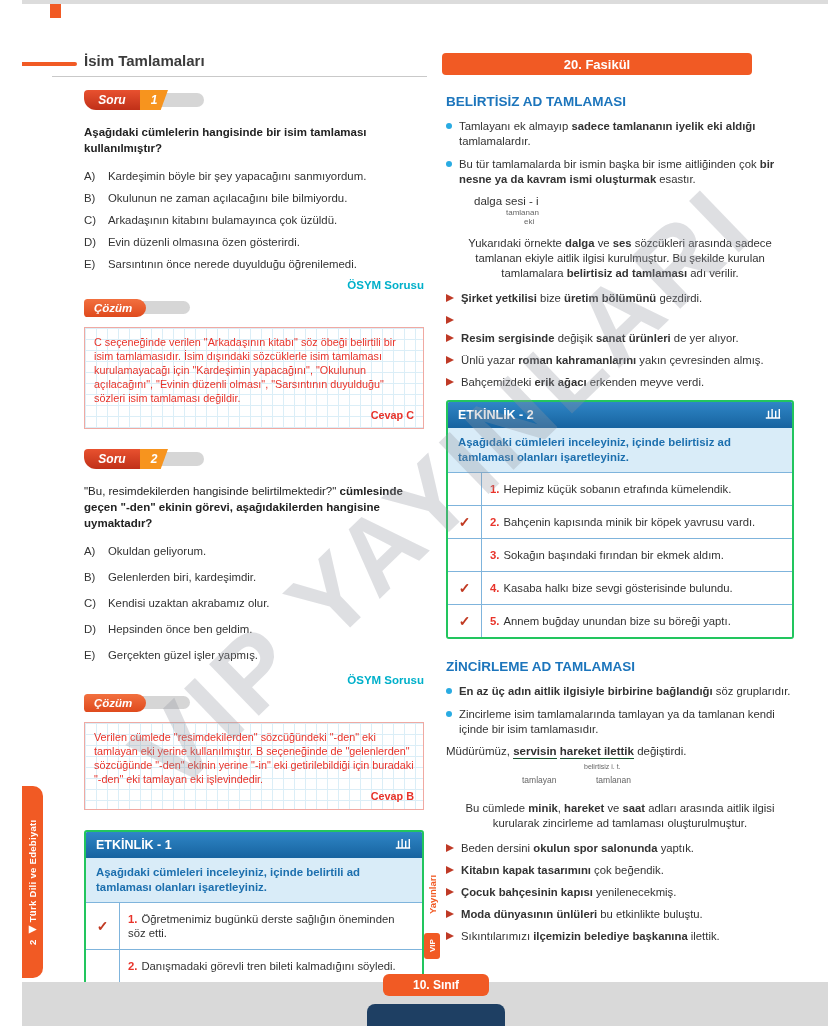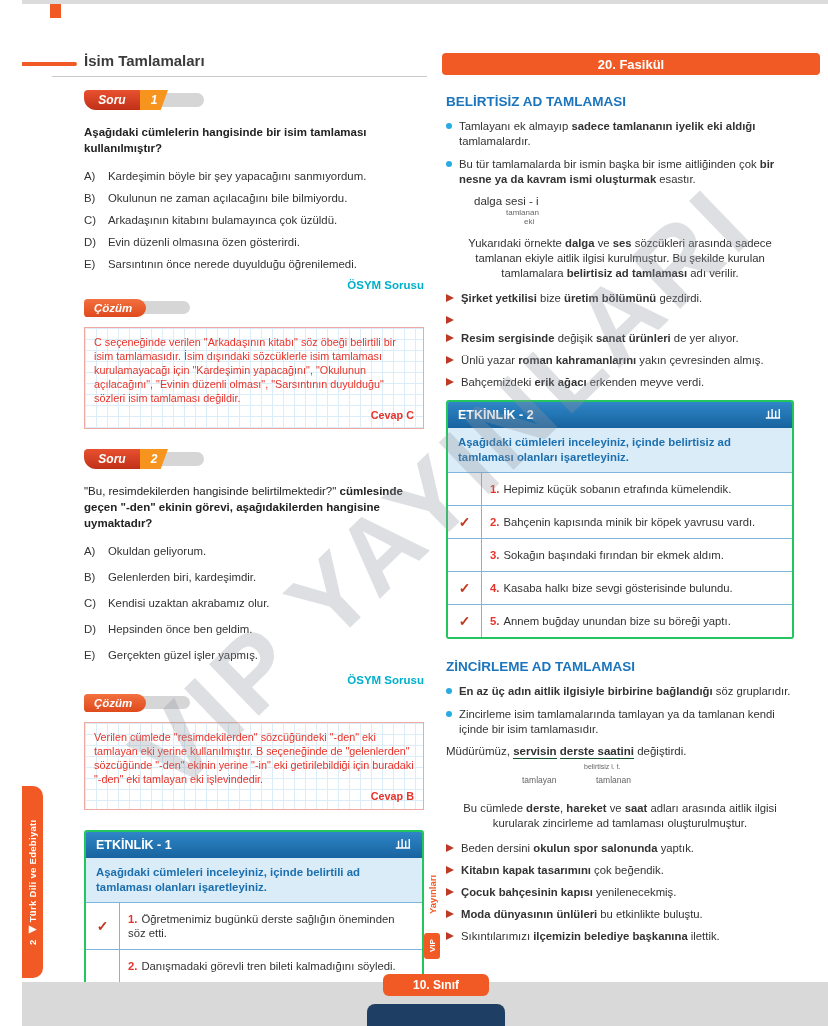--- a/index.html
+++ b/index.html
@@ -6,21 +6,21 @@
   html,body { width:828px; height:1026px; }
   body { font-family:"Liberation Sans", sans-serif; background:#ffffff; color:#333; }
   .page { position:relative; width:828px; height:1026px; overflow:hidden; background:#fff;margin-left:22px; }
 
   
   .top-strip { position:absolute; top:0; left:0; width:100%; height:4px; background:#dcdcdc; }
   .corner-mark { position:absolute; top:4px; left:28px; width:11px; height:14px; background:#f15a24; }
   .header-dash { position:absolute; top:62px; left:0; width:55px; height:4px; background:#f15a24; border-radius:0 2px 2px 0; }
   .header-title { position:absolute; top:52px; left:62px; font-size:15px; font-weight:bold; color:#3c3c3c; }
   .header-rule { position:absolute; top:76px; left:30px; width:375px; height:1px; background:#c9c9c9; }
-  .fasikul { position:absolute; top:53px; left:420px; width:378px; height:22px; background:#f15a24; border-radius:4px;
+  .fasikul { position:absolute; top:53px; left:420px; width:310px; height:22px; background:#f15a24; border-radius:4px;
              color:#fff; font-weight:bold; font-size:13px; display:flex; align-items:center; justify-content:center; }
 
   .col-left  { position:absolute; top:88px; left:62px;  width:340px; z-index:1; }
   .col-right { position:absolute; top:88px; left:424px; width:348px; z-index:1; }
 
   
   .soru-badge { position:relative; height:20px; width:130px; margin:2px 0 14px; }
   .soru-tail  { position:absolute; left:28px; top:3px; width:92px; height:14px; background:#d6d6d6; border-radius:8px; }
   .soru-pill  { position:absolute; left:0; top:0; width:56px; height:20px; background:linear-gradient(#e8512f,#c03018);
                 border-radius:4px 0 0 12px; color:#fff; font-weight:bold; font-style:italic; font-size:12px;
@@ -302,29 +302,29 @@
       </div>
     <div class="bullet">
         <span class="dot"></span>
         <span>Zincirleme isim tamlamalarında tamlayan ya da tamlanan kendi içinde bir isim tamlamasıdır.</span>
       </div>
 
     <div class="ex2">
       <div>
         <span>Müdürümüz,</span>
         <b class="u">servisin</b>
-        <b class="u">derste saatini</b>
+        <b class="u">hareket ilettik</b>
         <span>değiştirdi.</span>
       </div>
       <span class="ex2-small">belirtisiz i. t.</span>
       <span class="ex2-tamlayan">tamlayan</span>
       <span class="ex2-tamlanan">tamlanan</span>
     </div>
 
-    <div class="para">Bu cümlede <b>derste</b>, <b>hareket</b> ve <b>saat</b> adları arasında aitlik ilgisi kurularak zincirleme ad tamlaması oluşturulmuştur.</div>
+    <div class="para">Bu cümlede <b>minik</b>, <b>hareket</b> ve <b>saat</b> adları arasında aitlik ilgisi kurularak zincirleme ad tamlaması oluşturulmuştur.</div>
 
     <div class="arrows">
       <div class="arrow-item">
           <span class="tri"></span>
           <span>Beden dersini <b>okulun spor salonunda</b> yaptık.</span>
         </div>
       <div class="arrow-item">
           <span class="tri"></span>
           <span><b>Kitabın kapak tasarımını</b> çok beğendik.</span>
         </div>

